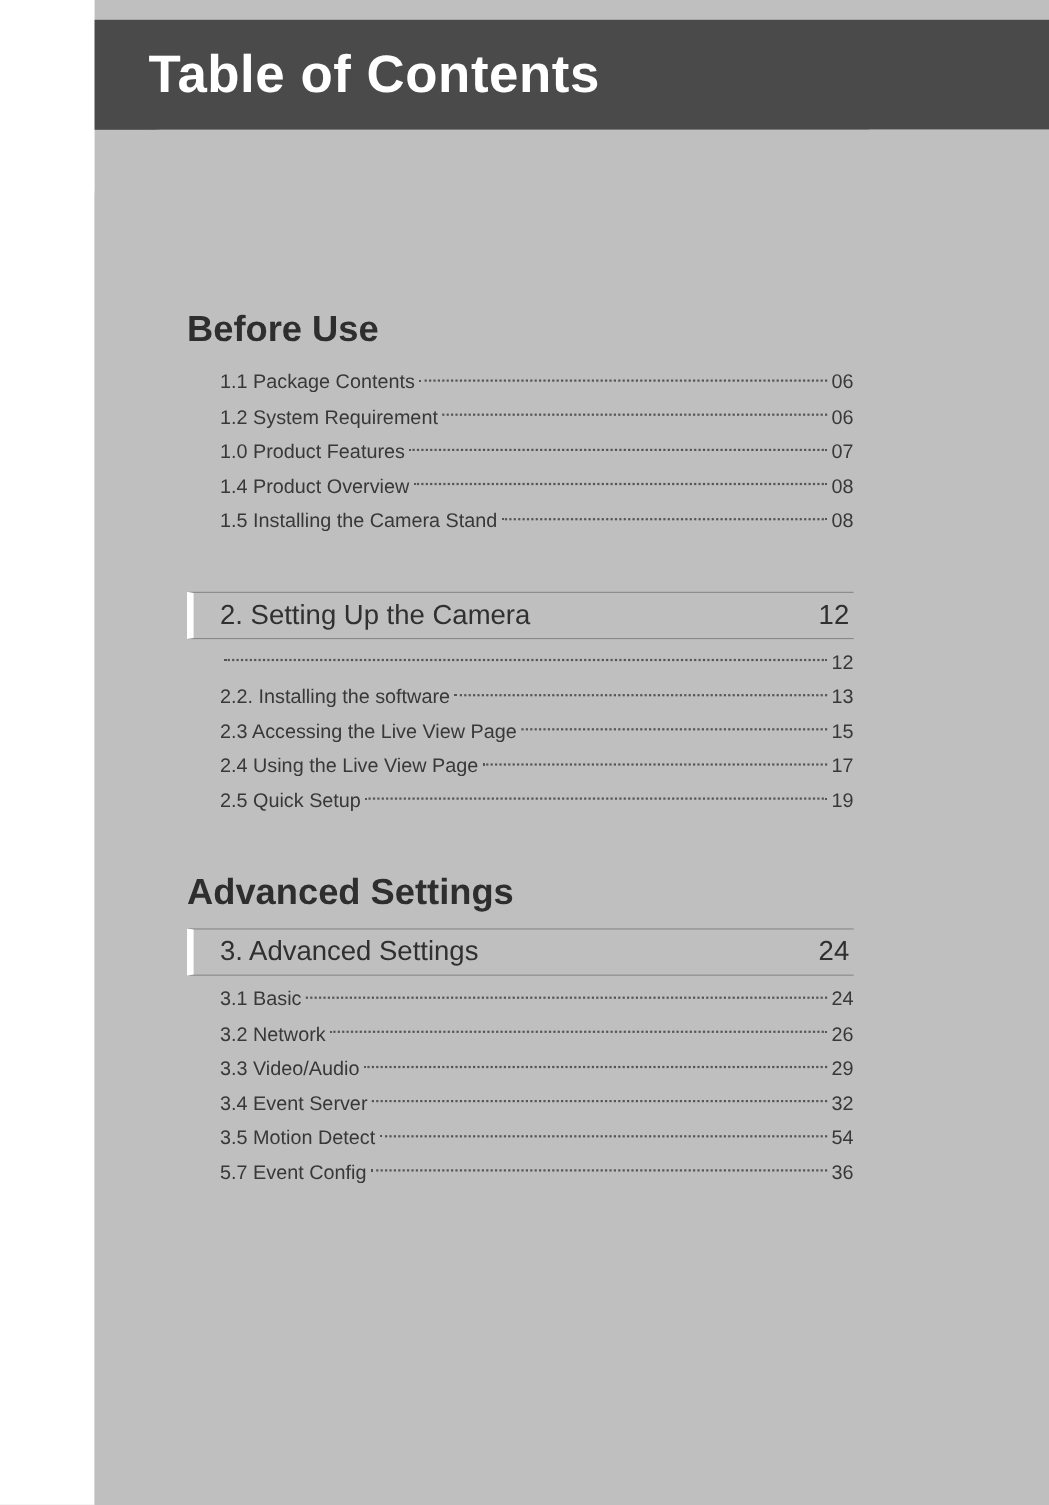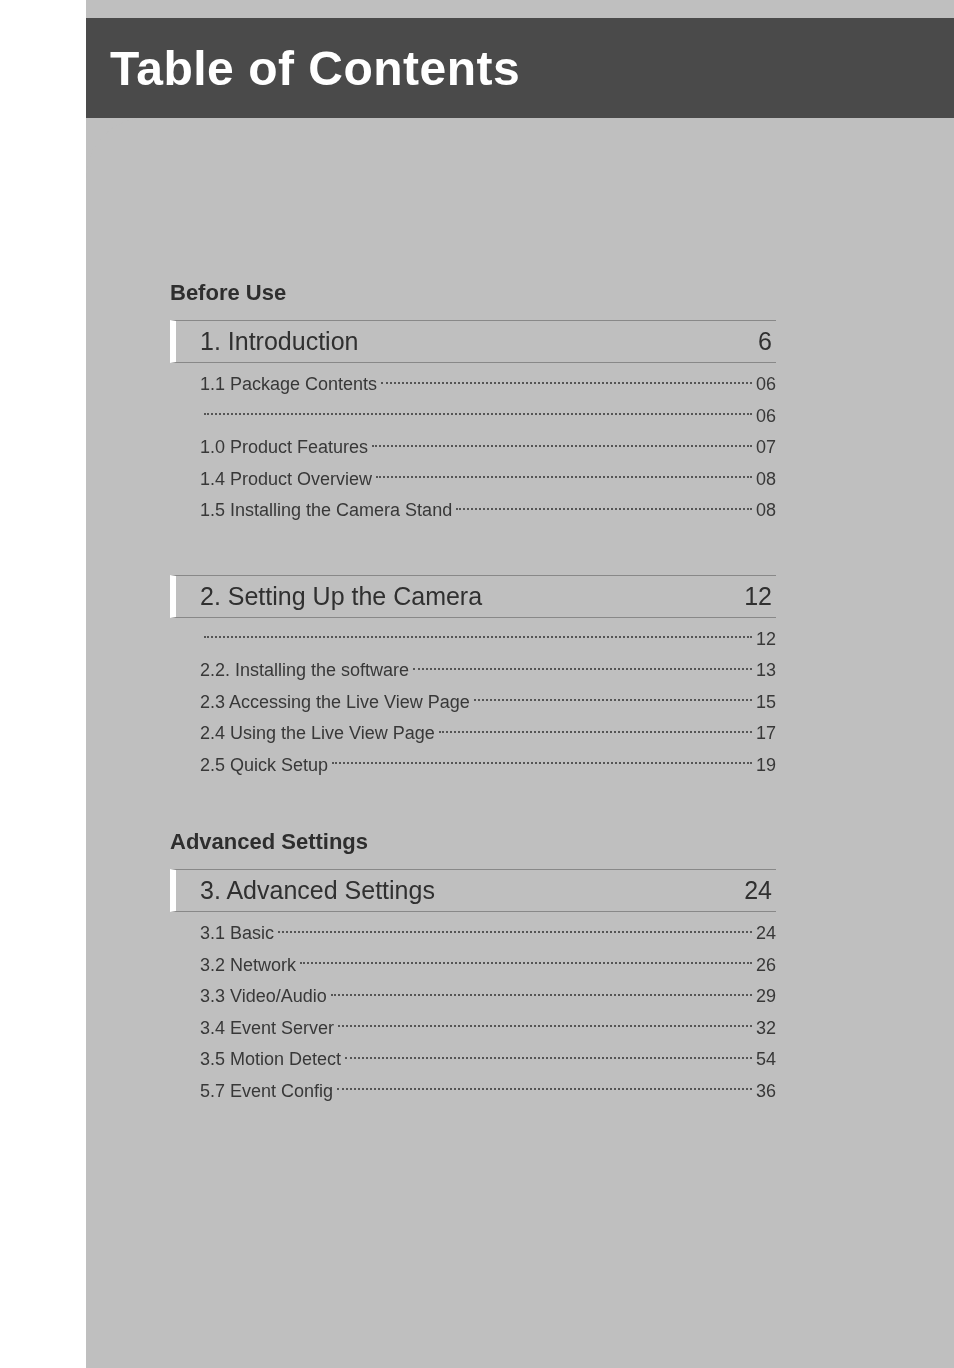--- a/index.html
+++ b/index.html
@@ -14,21 +14,21 @@
   }
 
   .header-bar {
     position: absolute;
     left: 86px; top: 18px;
     width: 868px; height: 100px;
     background: #4a4a4a;
     color: #ffffff;
     display: flex;
     align-items: center;
-    padding-left: 24px;
+    padding-left: 49px;
     font-weight: 700;
     font-size: 48px;
     letter-spacing: 0.5px;
   }
 
   .content-panel {
     position: absolute;
     left: 86px; top: 118px;
     width: 868px; height: 1250px;
     background: #bfbfbf;
@@ -45,21 +45,21 @@
 
   .toc {
     position: absolute;
     left: 170px;
     top: 280px;
     width: 606px;
     color: #363636;
   }
 
   .section-label {
-    font-size: 22px;
+    font-size: 33px;
     font-weight: 700;
     color: #2e2e2e;
     margin-bottom: 14px;
   }
 
   .chapter-row {
     border-top: 1px solid #888;
     border-bottom: 1px solid #888;
     border-left: 6px solid #ffffff;
     padding: 6px 4px 6px 24px;
@@ -99,31 +99,28 @@
 <div class="header-bar">
   <span>Table of Contents</span>
 </div>
 
 <div class="right-white"></div>
 <div class="content-panel"></div>
 
 <div class="toc">
 
   <div class="section-label">Before Use</div>
-  <div class="chapter-row">
-    <span>1. Introduction</span>
-    <span class="page">6</span>
-  </div>
   <div class="entries">
     <div class="entry">
         <span class="label">1.1 Package Contents</span>
         <span class="dots"></span>
         <span class="pg">06</span>
       </div>
     <div class="entry">
+        <span class="label">1.2 System Requirement</span>
         <span class="dots"></span>
         <span class="pg">06</span>
       </div>
     <div class="entry">
         <span class="label">1.0 Product Features</span>
         <span class="dots"></span>
         <span class="pg">07</span>
       </div>
     <div class="entry">
         <span class="label">1.4 Product Overview</span>

